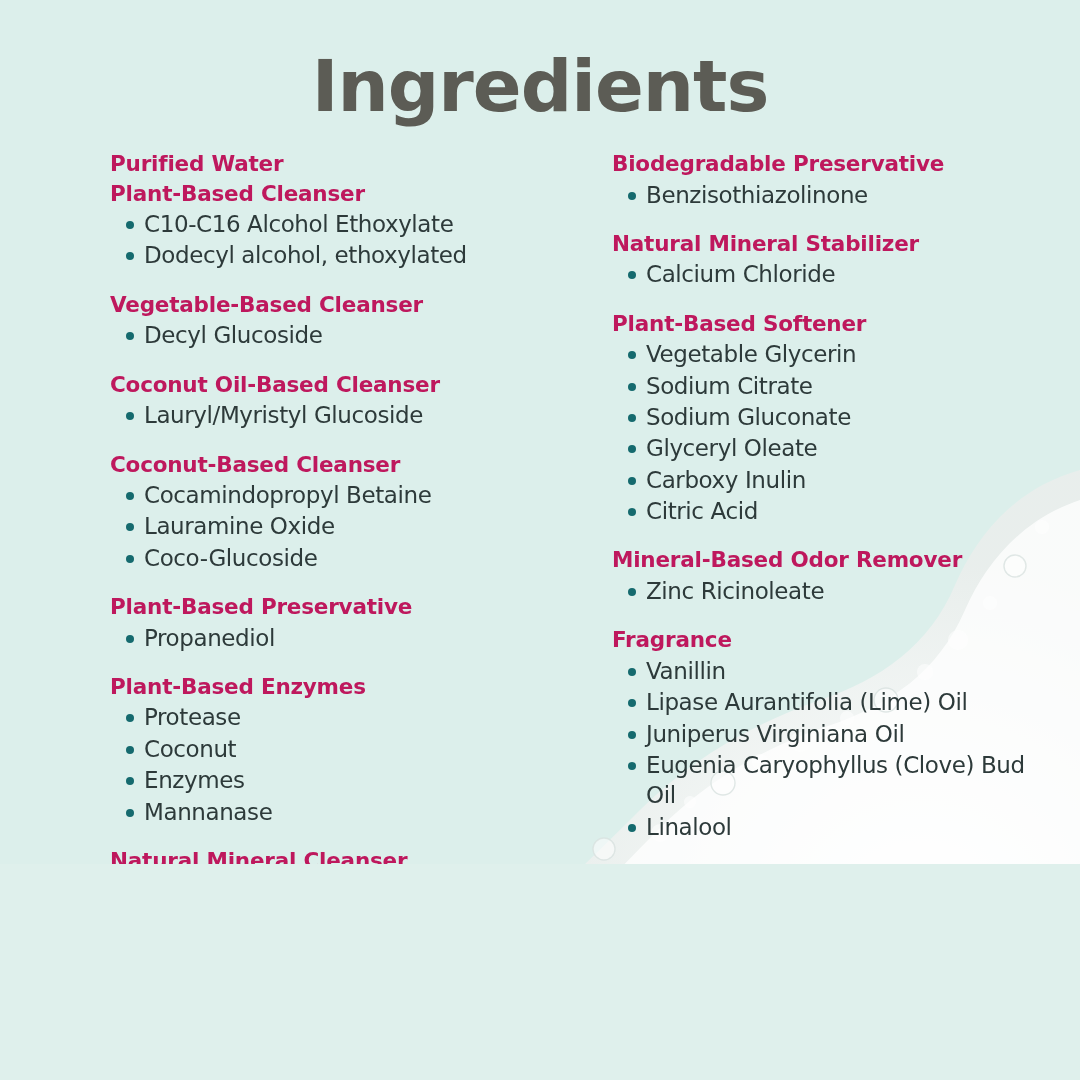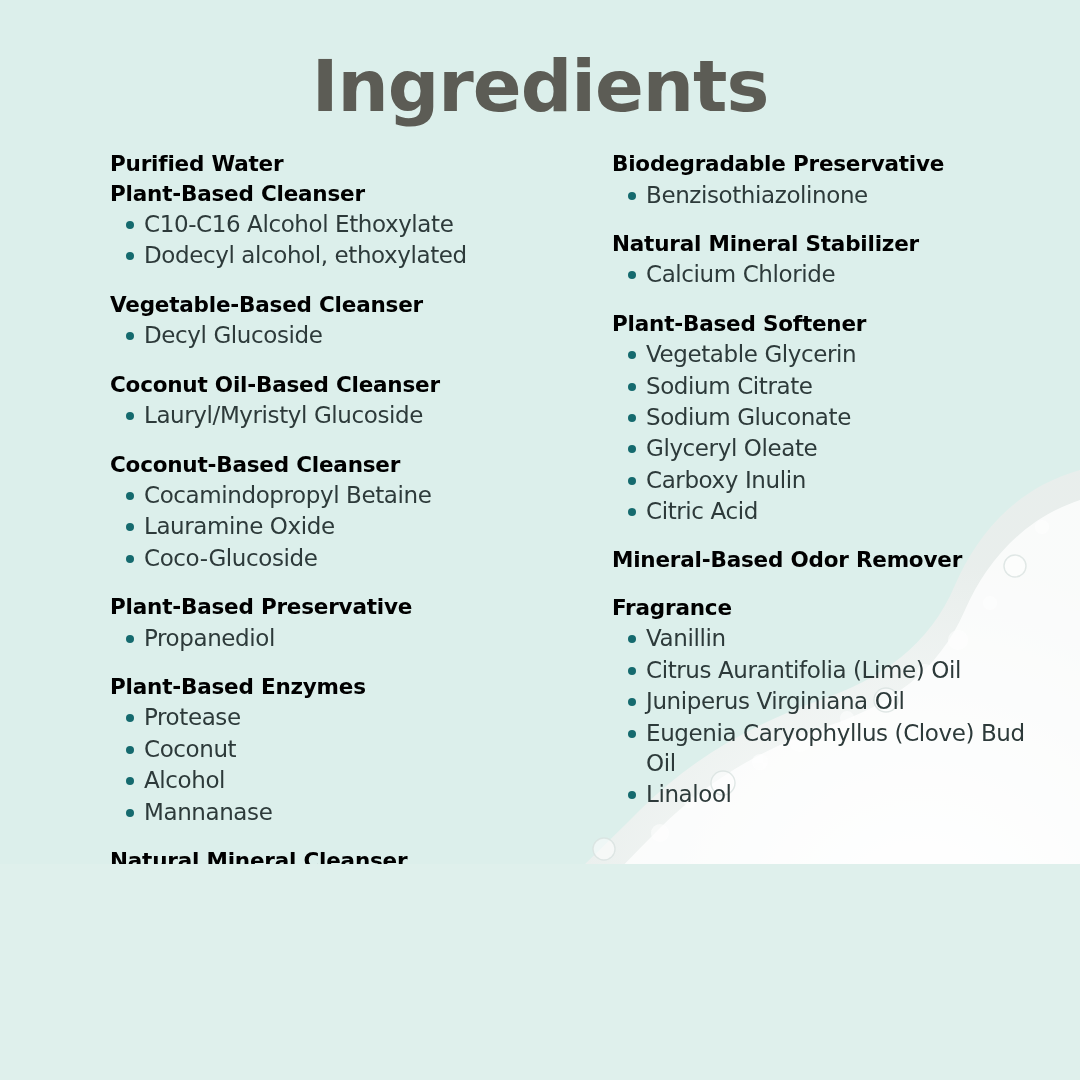--- a/index.html
+++ b/index.html
@@ -71,21 +71,21 @@
     width: 440px;
   }
 
   .group {
     margin-bottom: 20px;
   }
   .group-heading {
     font-family: "DejaVu Sans", sans-serif;
     font-weight: bold;
     font-size: 21.5px;
-    color: #000000;
+    color: #be185d;
     line-height: 1.28;
     margin-bottom: 2px;
     letter-spacing: -0.2px;
   }
   ul.items {
     list-style: none;
     margin: 0;
     padding: 0 0 0 14px;
   }
   ul.items li {
@@ -305,21 +305,21 @@
         <ul class="items">
           <li>Propanediol</li>
         </ul>
       </div>
 
       <div class="group">
         <div class="group-heading">Plant-Based Enzymes</div>
         <ul class="items">
           <li>Protease</li>
           <li>Coconut</li>
-          <li>Alcohol</li>
+          <li>Enzymes</li>
           <li>Mannanase</li>
         </ul>
       </div>
 
       <div class="group">
         <div class="group-heading">Natural Mineral Cleanser</div>
         <ul class="items">
           <li>Sodium Borate</li>
         </ul>
       </div>
@@ -349,27 +349,30 @@
           <li>Sodium Citrate</li>
           <li>Sodium Gluconate</li>
           <li>Glyceryl Oleate</li>
           <li>Carboxy Inulin</li>
           <li>Citric Acid</li>
         </ul>
       </div>
 
       <div class="group">
         <div class="group-heading">Mineral-Based Odor Remover</div>
+        <ul class="items">
+          <li>Zinc Ricinoleate</li>
+        </ul>
       </div>
 
       <div class="group">
         <div class="group-heading">Fragrance</div>
         <ul class="items">
           <li>Vanillin</li>
-          <li>Citrus Aurantifolia (Lime) Oil</li>
+          <li>Lipase Aurantifolia (Lime) Oil</li>
           <li>Juniperus Virginiana Oil</li>
           <li>Eugenia Caryophyllus (Clove) Bud Oil</li>
           <li>Linalool</li>
         </ul>
       </div>
 
     </div>
 
   </div>
 </div>

